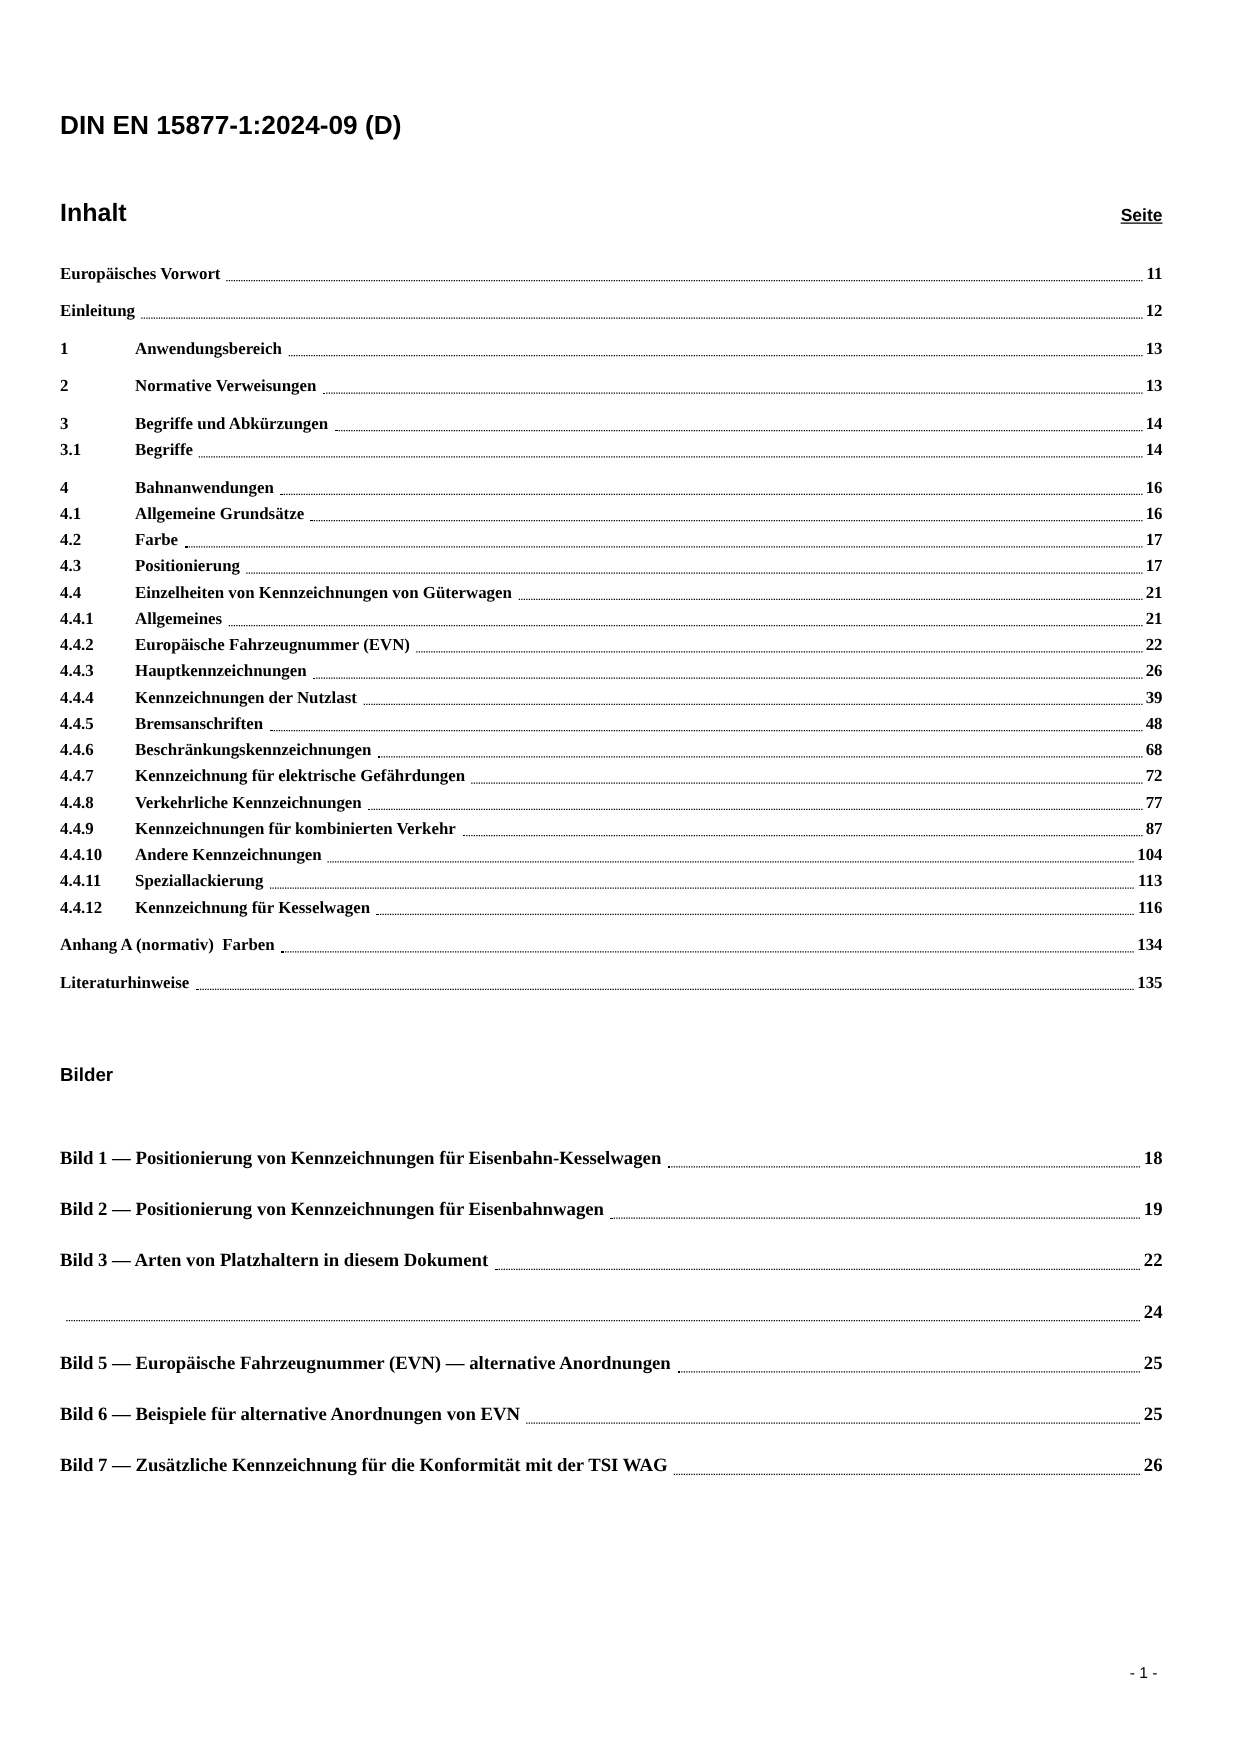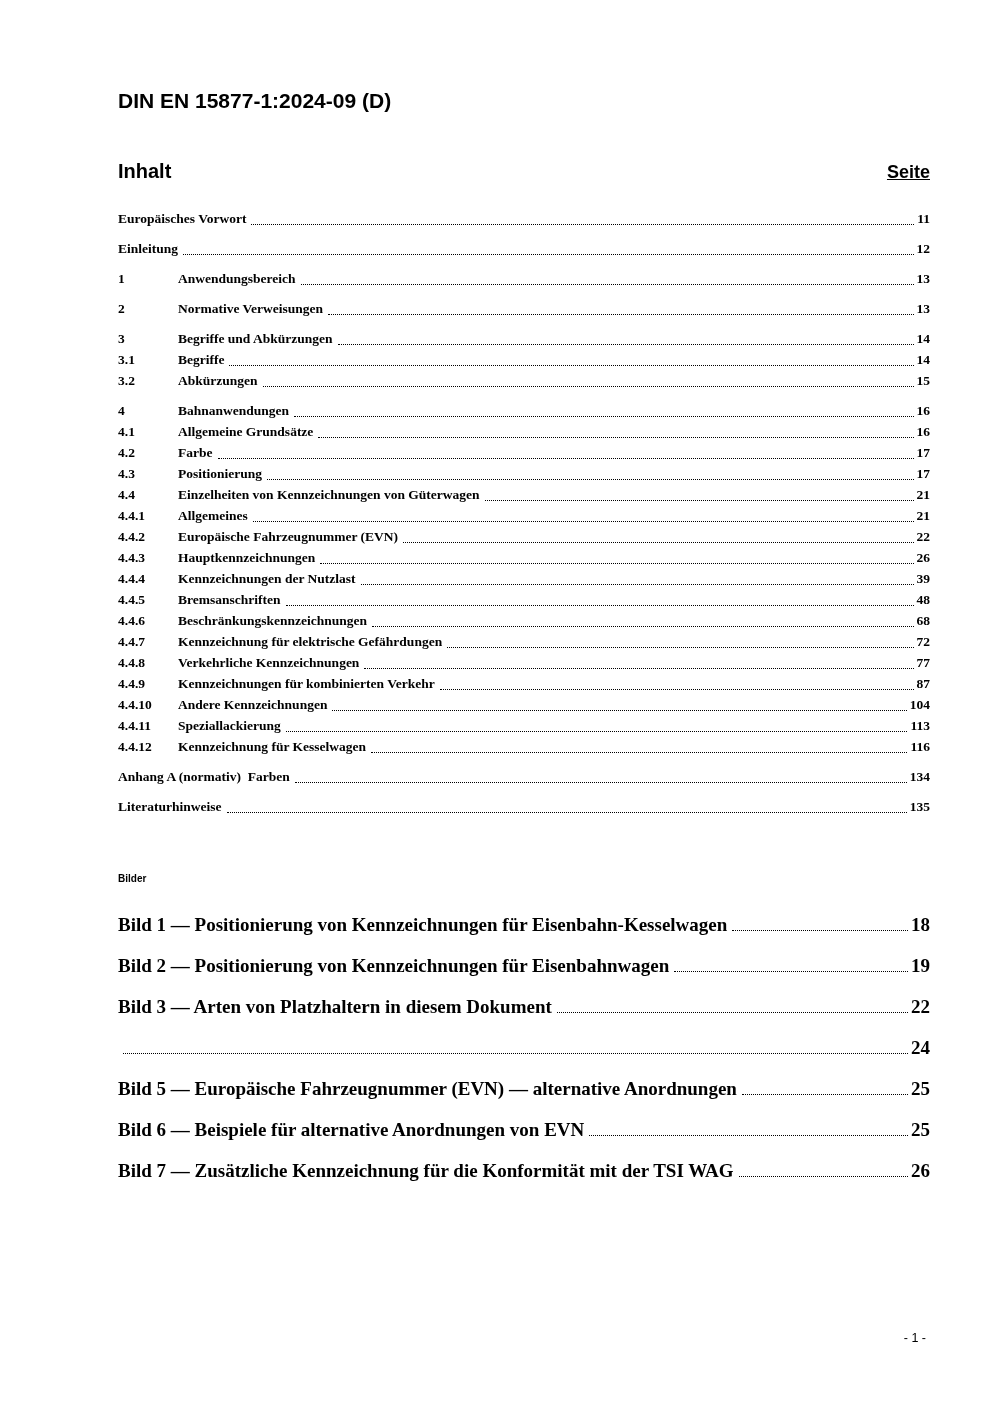--- a/index.html
+++ b/index.html
@@ -4,21 +4,21 @@
 <style>
   * { margin: 0; padding: 0; box-sizing: border-box; }
   html, body { background: #ffffff; }
   .page {
     position: relative;
     width: 992px;
     height: 1403px;
     margin: 0 auto;
     background: #ffffff;
     color: #000000;
-    padding: 88px 62px 0 118px;
+    padding: 88px 62px 0 48px;
     font-family: "Liberation Serif", serif;
     overflow: hidden;
   }
   .doc-number {
     font-family: "Liberation Sans", sans-serif;
     font-size: 21px;
     font-weight: bold;
     line-height: 26px;
   }
   .doc-title {
@@ -35,21 +35,21 @@
   }
   .toc-header {
     display: flex;
     justify-content: space-between;
     align-items: baseline;
     margin-top: 46px;
     font-family: "Liberation Sans", sans-serif;
     font-weight: bold;
   }
   .toc-heading { font-size: 20px; }
-  .seite-label { font-size: 18px; text-decoration: underline; }
+  .seite-label { font-size: 14px; text-decoration: underline; }
 
   .toc-list {
     margin-top: 25px;
     font-weight: bold;
     font-size: 13.5px;
   }
   .toc-row {
     display: flex;
     align-items: baseline;
     line-height: 21px;
@@ -63,27 +63,27 @@
     min-width: 12px;
     border-bottom: 1px dotted #000;
     align-self: flex-end;
     margin: 0 3px 4px 5px;
   }
   .pg { white-space: nowrap; }
 
   .figures-heading {
     margin-top: 56px;
     font-family: "Liberation Sans", sans-serif;
-    font-size: 10px;
+    font-size: 15px;
     font-weight: bold;
   }
   .figures-list {
-    margin-top: 30px;
-    font-weight: bold;
-    font-size: 19px;
+    margin-top: 48px;
+    font-weight: bold;
+    font-size: 15px;
   }
   .fig-row {
     display: flex;
     align-items: baseline;
     line-height: 21px;
     margin-bottom: 20px;
   }
   .footer {
     position: absolute;
     right: 66px;
@@ -141,26 +141,20 @@
     <span class="pg">14</span>
   </div>
 
   <div class="toc-row">
     <span class="num">3.1</span>
     <span class="label">Begriffe</span>
     <span class="dots"></span>
     <span class="pg">14</span>
   </div>
 
-  <div class="toc-row">
-    <span class="num">3.2</span>
-    <span class="label">Abkürzungen</span>
-    <span class="dots"></span>
-    <span class="pg">15</span>
-  </div>
 
   <div class="toc-row gap">
     <span class="num">4</span>
     <span class="label">Bahnanwendungen</span>
     <span class="dots"></span>
     <span class="pg">16</span>
   </div>
 
   <div class="toc-row">
     <span class="num">4.1</span>

